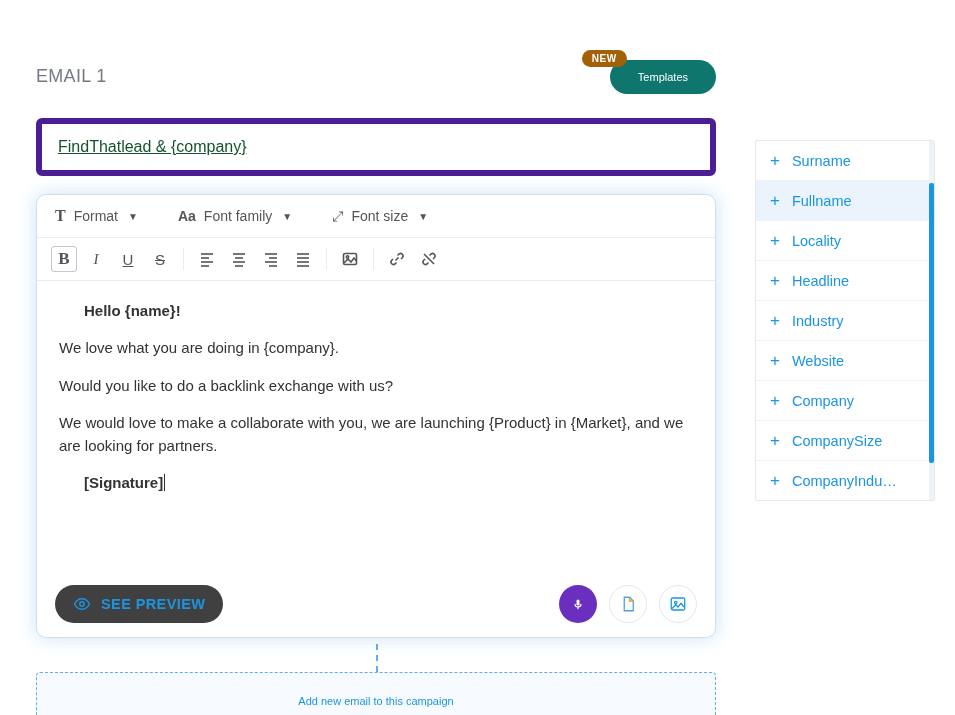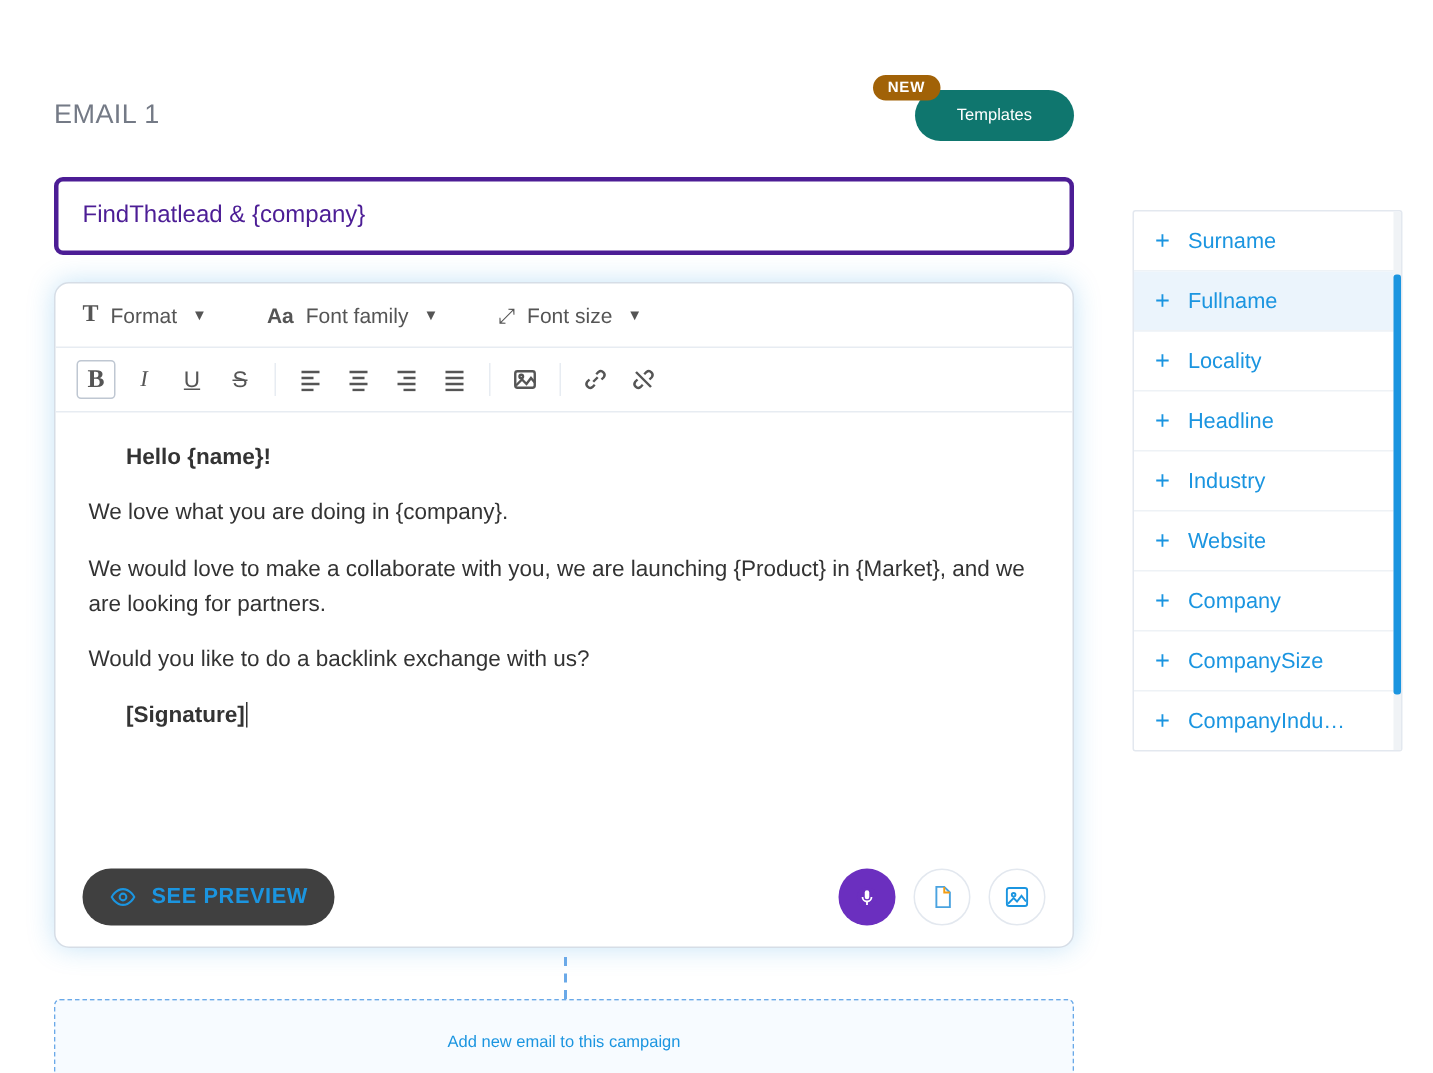--- a/index.html
+++ b/index.html
@@ -22,22 +22,22 @@
     background:#a16207; color:#fff; font-size:10px; font-weight:700;
     padding:3px 10px; border-radius:11px; letter-spacing:.5px;
   }
   .templates-btn {
     background:#0f766e; color:#fff; border:none;
     padding:11px 28px; font-size:11px; border-radius:22px;
     cursor:pointer;
   }
 
   .subject-input {
-    width:100%; border:3px solid #4c1d95; border-radius:6px;
-    padding:14px 16px; font-size:16px; color:#4c1d95; outline:none;
+    width:100%; border:6px solid #4c1d95; border-radius:6px;
+    padding:14px 16px; font-size:16px; color:#14532d; outline:none;text-decoration:underline;
   }
 
   .editor {
     margin-top:18px; border:1px solid #d6dde6; border-radius:10px;
     box-shadow:0 0 18px rgba(27,149,224,0.25);
     background:#fff;
   }
   .toolbar1, .toolbar2 {
     border-bottom:1px solid #e7ecf2;
     padding:8px 14px;
@@ -227,22 +227,22 @@
               <path d="M8.5 4.5 L10 3 a2.5 2.5 0 0 1 3.5 3.5 L12 8"></path>
               <path d="M7.5 11.5 L6 13 a2.5 2.5 0 0 1 -3.5 -3.5 L4 8"></path>
               <line x1="3" y1="3" x2="13" y2="13"></line>
             </svg>
         </button>
       </div>
 
       <div class="editor-body">
         <p><span class="bold">Hello {name}!</span></p>
         <p>We love what you are doing in {company}.</p>
+        <p>Would you like to do a backlink exchange with us?</p>
         <p>We would love to make a collaborate with you, we are launching {Product} in {Market}, and we are looking for partners.</p>
-        <p>Would you like to do a backlink exchange with us?</p>
         <p><span class="bold">[Signature]</span><span class="cursor"></span></p>
       </div>
 
       <div class="editor-footer">
         <button class="preview-btn">
           <svg viewBox="0 0 24 24">
               <path d="M2 12s3.5-7 10-7 10 7 10 7-3.5 7-10 7S2 12 2 12z"></path>
               <circle cx="12" cy="12" r="3"></circle>
             </svg>
           <span>SEE PREVIEW</span>

